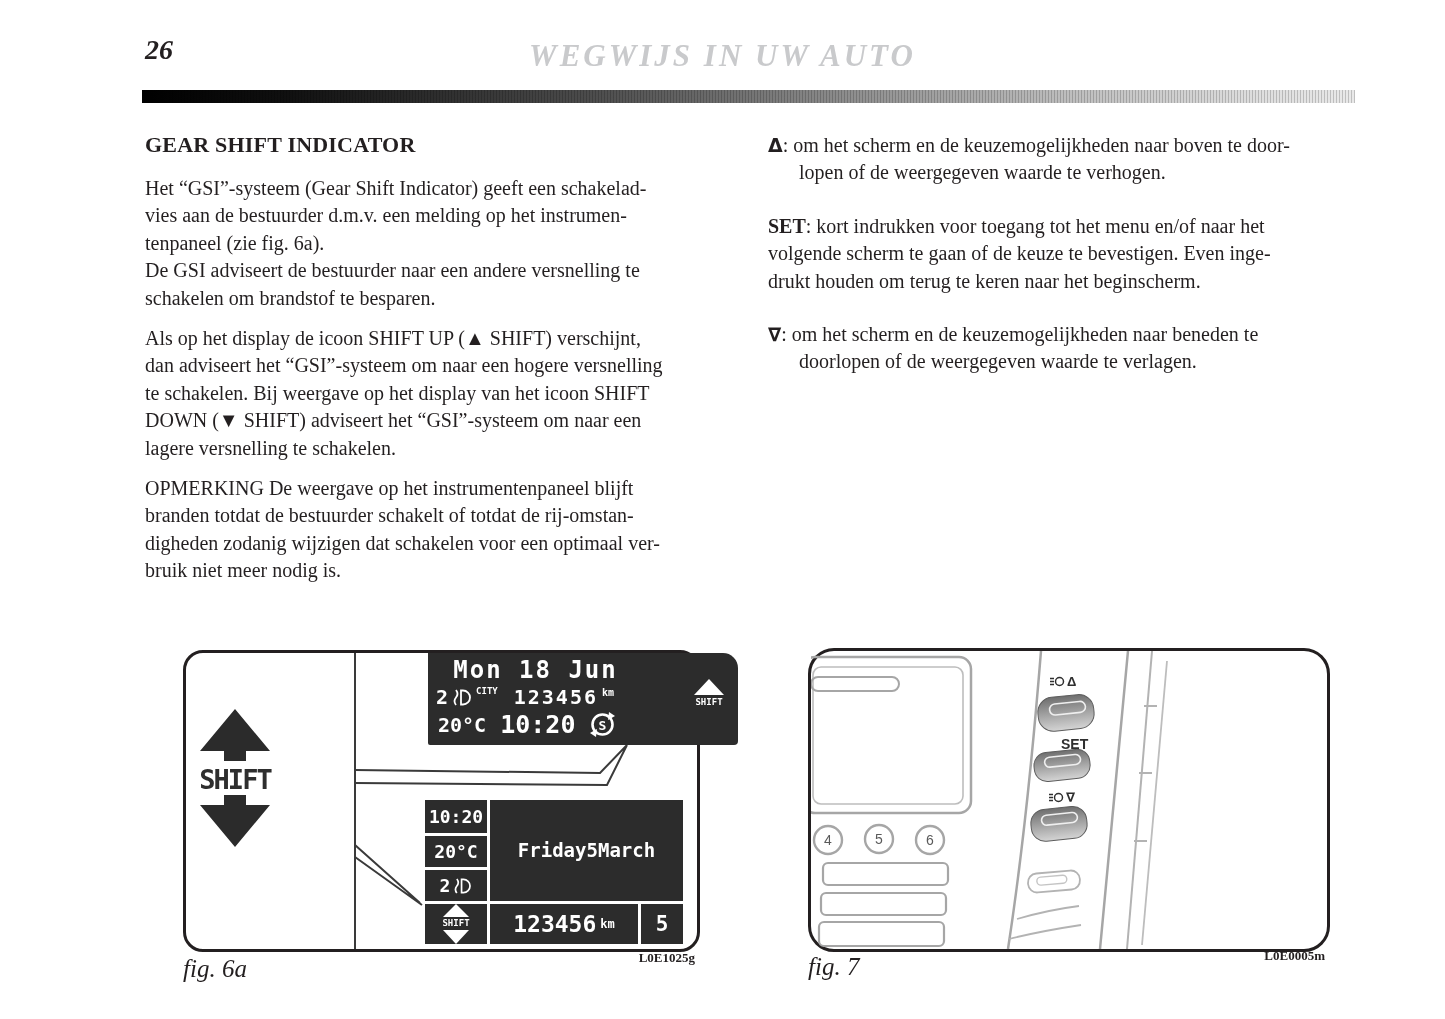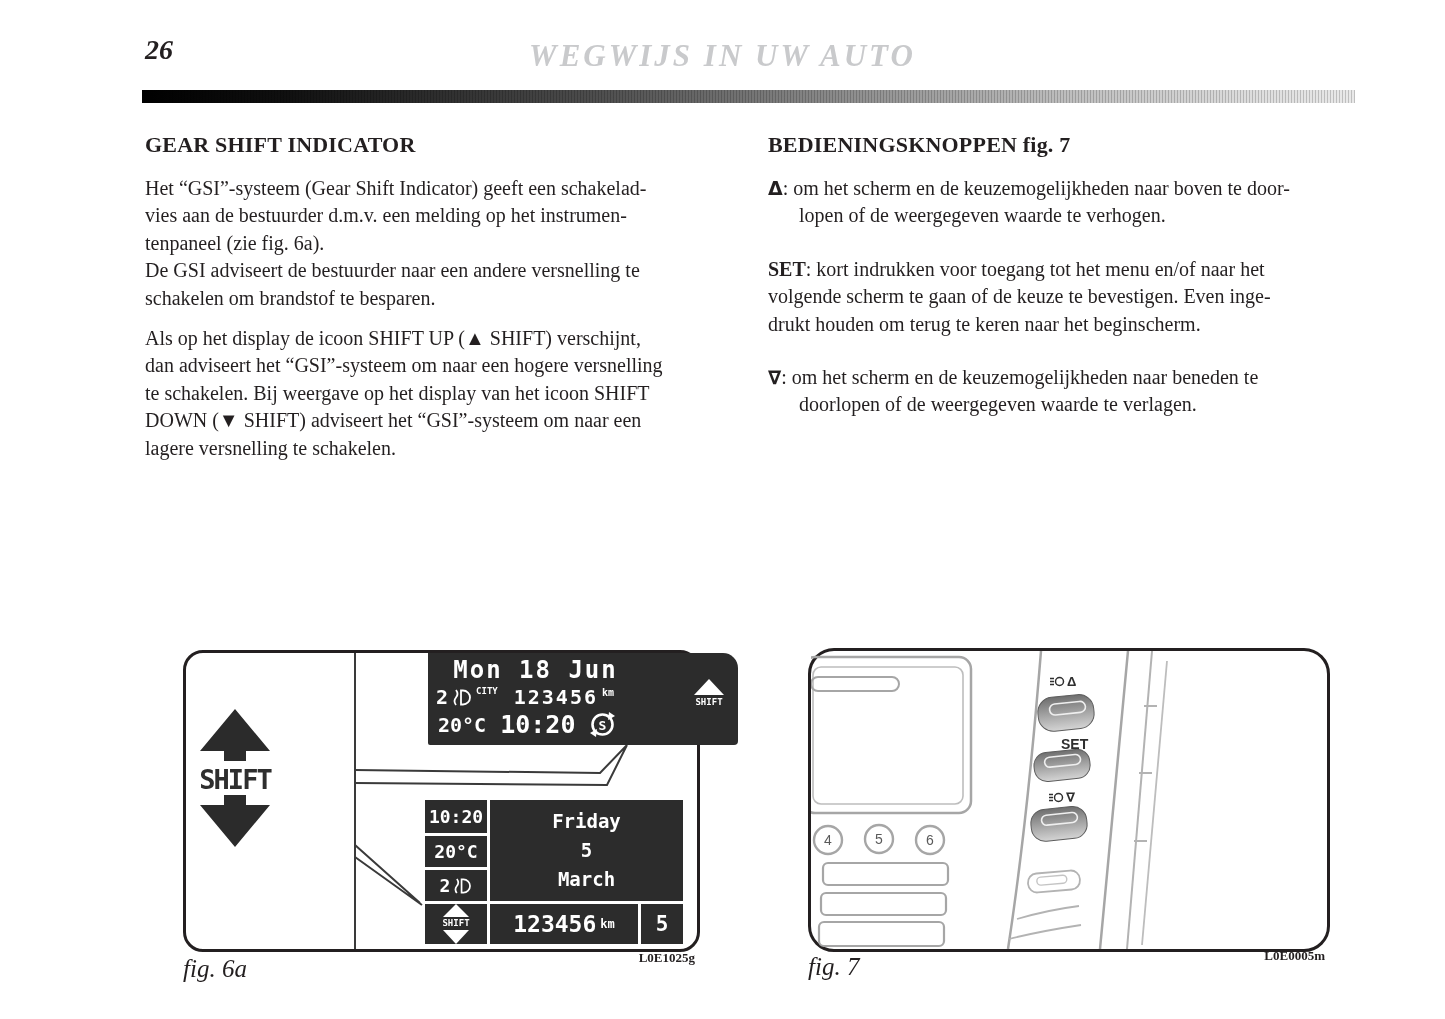--- a/index.html
+++ b/index.html
@@ -49,21 +49,21 @@
   .shift-up-small{position:absolute;right:7px;top:26px;width:44px;text-align:center;}
   .tri-up-w{width:0;height:0;border-left:15px solid transparent;border-right:15px solid transparent;
     border-bottom:16px solid #fff;margin:0 auto;}
   .tri-dn-w{width:0;height:0;border-left:13px solid transparent;border-right:13px solid transparent;
     border-top:14px solid #fff;margin:0 auto;}
   .shift-small-label{font-size:9px;letter-spacing:0;margin-top:2px;}
   .display-bottom{position:absolute;left:239px;top:147px;width:258px;height:140px;background:#fff;
     display:grid;grid-template-columns:62px 1fr 42px;grid-template-rows:33px 31px 31px 1fr;gap:3px;}
   .dcell{background:#2c2c2c;color:#fff;font-family:"DejaVu Sans Mono",monospace;font-weight:bold;
     display:flex;align-items:center;justify-content:center;font-size:18px;}
-  .dcell.day{grid-column:2/4;grid-row:1/4;flex-direction:column;font-size:19px;line-height:29px;}
+  .dcell.day{grid-column:2/4;grid-row:1/4;flex-direction:row;font-size:19px;line-height:29px;}
   .dcell.odo{grid-column:2;grid-row:4;font-size:23px;}
   .dcell.gpos{grid-column:3;grid-row:4;font-size:21px;}
   .dcell .unit{font-size:12px;margin-left:4px;}
   .shift-updown{display:flex;flex-direction:column;align-items:center;line-height:1;}
   
   .f7-label{position:absolute;font-family:"Liberation Sans","DejaVu Sans",sans-serif;
     font-weight:bold;font-size:14px;color:#2f2f2f;display:flex;align-items:center;gap:2px;}
   .f7-label .tri7{font-size:13px;}
 </style>
 </head>
@@ -78,24 +78,27 @@
   <p class="para">Het “GSI”-systeem (Gear Shift Indicator) geeft een schakelad-
 vies aan de bestuurder d.m.v. een melding op het instrumen-
 tenpaneel (zie fig. 6a).
 De GSI adviseert de bestuurder naar een andere versnelling te
 schakelen om brandstof te besparen.</p>
   <p class="para">Als op het display de icoon SHIFT UP (▲ SHIFT) verschijnt,
 dan adviseert het “GSI”-systeem om naar een hogere versnelling
 te schakelen. Bij weergave op het display van het icoon SHIFT
 DOWN (▼ SHIFT) adviseert het “GSI”-systeem om naar een
 lagere versnelling te schakelen.</p>
+  <p class="para">OPMERKING De weergave op het instrumentenpaneel blijft
+branden totdat de bestuurder schakelt of totdat de rij-omstan-
+digheden zodanig wijzigen dat schakelen voor een optimaal ver-
+bruik niet meer nodig is.</p>
 </div>
 
 <div class="col col-right">
-  <h2>BEDIENINGSKNOPPEN fig. 7</h2>
   <div class="item"><span class="sym tri">Δ</span><span>: om het scherm en de keuzemogelijkheden naar boven te door-
 lopen of de weergegeven waarde te verhogen.</span></div>
   <div class="item no-indent"><span class="sym">SET</span><span>: kort indrukken voor toegang tot het menu en/of naar het
 volgende scherm te gaan of de keuze te bevestigen. Even inge-
 drukt houden om terug te keren naar het beginscherm.</span></div>
   <div class="item"><span class="sym tri">∇</span><span>: om het scherm en de keuzemogelijkheden naar beneden te
 doorlopen of de weergegeven waarde te verlagen.</span></div>
 </div>
 
 <div class="figure fig6a">

